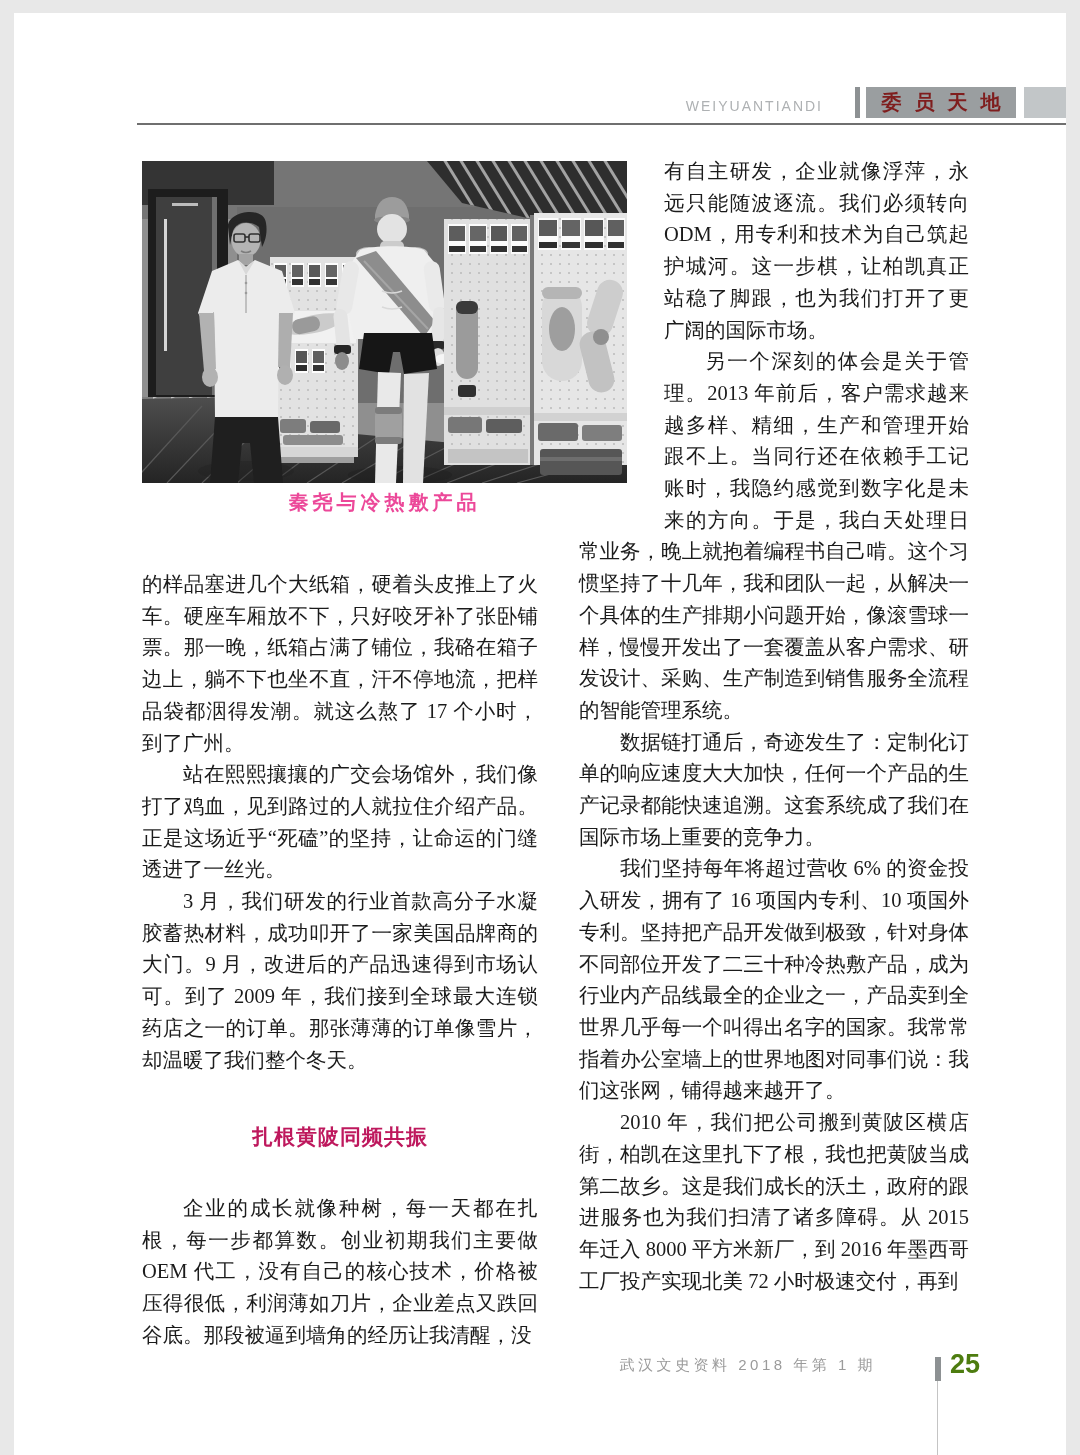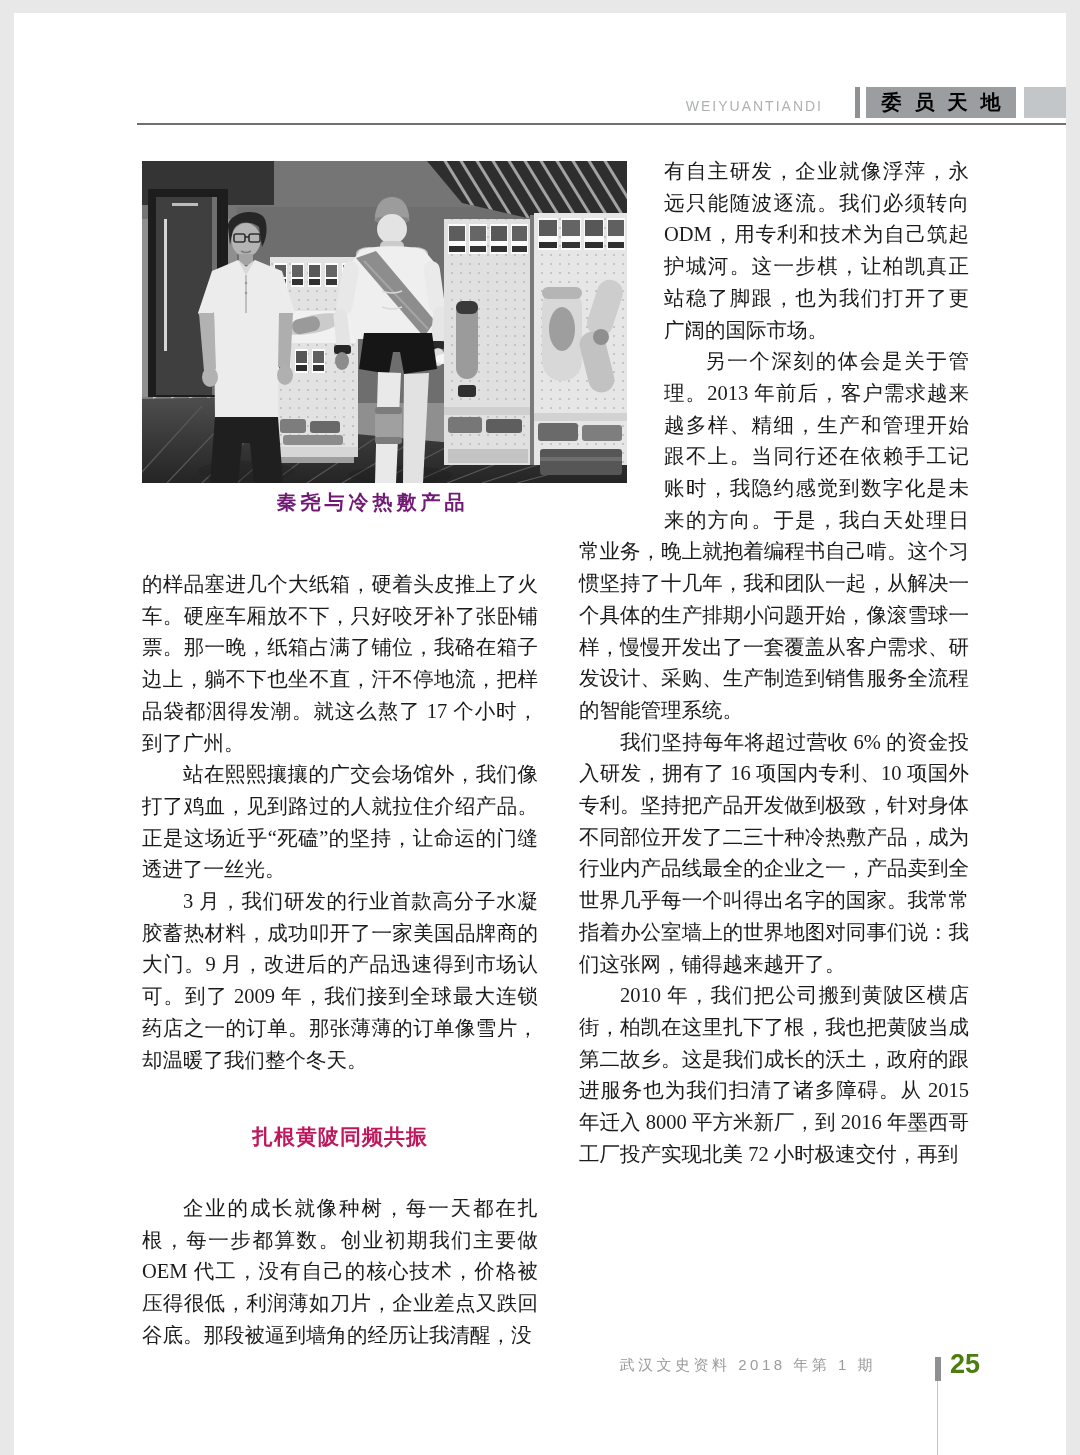--- a/index.html
+++ b/index.html
@@ -14,30 +14,30 @@
     font-family:"Liberation Sans","DejaVu Sans",sans-serif;
     font-size:14px;letter-spacing:2px;color:#aeb1b3;
   }
   .header-vbar{position:absolute;top:74px;left:841px;width:5px;height:31px;background:#8d9193;}
   .section-box{
     position:absolute;top:74px;left:852px;width:150px;height:31px;background:#9a9ea0;
     display:flex;align-items:center;justify-content:center;
   }
   .section-box span{
     font-family:"Liberation Sans","DejaVu Sans",sans-serif;
-    color:#000000;font-size:20px;font-weight:bold;letter-spacing:13px;padding-left:13px;
+    color:#7f1d1d;font-size:20px;font-weight:bold;letter-spacing:13px;padding-left:13px;
   }
   .deco-box{position:absolute;top:74px;left:1010px;width:70px;height:31px;background:#c2c6c8;}
   .header-rule{position:absolute;top:110px;left:123px;right:0;height:2px;background:#6f6f6f;}
   
   .photo{position:absolute;left:128px;top:148px;width:485px;height:322px;margin:0;}
   .photo svg{display:block;}
   .caption{
-    position:absolute;left:116px;top:476px;width:485px;text-align:center;
-    font-weight:bold;font-size:20px;color:#701a75;letter-spacing:4px;
+    position:absolute;left:128px;top:476px;width:485px;text-align:center;
+    font-weight:bold;font-size:20px;color:#ec4899;letter-spacing:4px;
   }
   
   .col{position:absolute;font-size:20.5px;line-height:31.7px;text-align:justify;text-justify:inter-ideograph;}
   .col p{margin:0;}
   .col p.ind{text-indent:2em;}
   .col-left{left:128px;top:556px;width:396px;}
   .col-right{left:565px;top:143px;width:390px;}
   .intrusion{float:left;width:85px;height:375px;}
   .subhead{
     margin:45px 0 40px 0;text-align:center;font-weight:bold;font-size:21px;color:#be185d;
@@ -346,20 +346,21 @@
     <p class="ind">站在熙熙攘攘的广交会场馆外，我们像打了鸡血，见到路过的人就拉住介绍产品。正是这场近乎“死磕”的坚持，让命运的门缝透进了一丝光。</p>
     <p class="ind">3 月，我们研发的行业首款高分子水凝胶蓄热材料，成功叩开了一家美国品牌商的大门。9 月，改进后的产品迅速得到市场认可。到了 2009 年，我们接到全球最大连锁药店之一的订单。那张薄薄的订单像雪片，却温暖了我们整个冬天。</p>
     <h3 class="subhead">扎根黄陂同频共振</h3>
     <p class="ind">企业的成长就像种树，每一天都在扎根，每一步都算数。创业初期我们主要做 OEM 代工，没有自己的核心技术，价格被压得很低，利润薄如刀片，企业差点又跌回谷底。那段被逼到墙角的经历让我清醒，没</p>
   </div>
 
   <div class="col col-right">
     <div class="intrusion"></div>
     <p class="cont">有自主研发，企业就像浮萍，永远只能随波逐流。我们必须转向 ODM，用专利和技术为自己筑起护城河。这一步棋，让柏凯真正站稳了脚跟，也为我们打开了更广阔的国际市场。</p>
     <p class="ind">另一个深刻的体会是关于管理。2013 年前后，客户需求越来越多样、精细，生产和管理开始跟不上。当同行还在依赖手工记账时，我隐约感觉到数字化是未来的方向。于是，我白天处理日常业务，晚上就抱着编程书自己啃。这个习惯坚持了十几年，我和团队一起，从解决一个具体的生产排期小问题开始，像滚雪球一样，慢慢开发出了一套覆盖从客户需求、研发设计、采购、生产制造到销售服务全流程的智能管理系统。</p>
+    <p class="ind">数据链打通后，奇迹发生了：定制化订单的响应速度大大加快，任何一个产品的生产记录都能快速追溯。这套系统成了我们在国际市场上重要的竞争力。</p>
     <p class="ind">我们坚持每年将超过营收 6% 的资金投入研发，拥有了 16 项国内专利、10 项国外专利。坚持把产品开发做到极致，针对身体不同部位开发了二三十种冷热敷产品，成为行业内产品线最全的企业之一，产品卖到全世界几乎每一个叫得出名字的国家。我常常指着办公室墙上的世界地图对同事们说：我们这张网，铺得越来越开了。</p>
     <p class="ind">2010 年，我们把公司搬到黄陂区横店街，柏凯在这里扎下了根，我也把黄陂当成第二故乡。这是我们成长的沃土，政府的跟进服务也为我们扫清了诸多障碍。从 2015 年迁入 8000 平方米新厂，到 2016 年墨西哥工厂投产实现北美 72 小时极速交付，再到</p>
   </div>
 
   <div class="journal">武汉文史资料 2018 年第 1 期</div>
   <div class="page-bar"></div>
   <div class="page-num">25</div>
   <div class="footer-vline"></div>
 
 </div>

